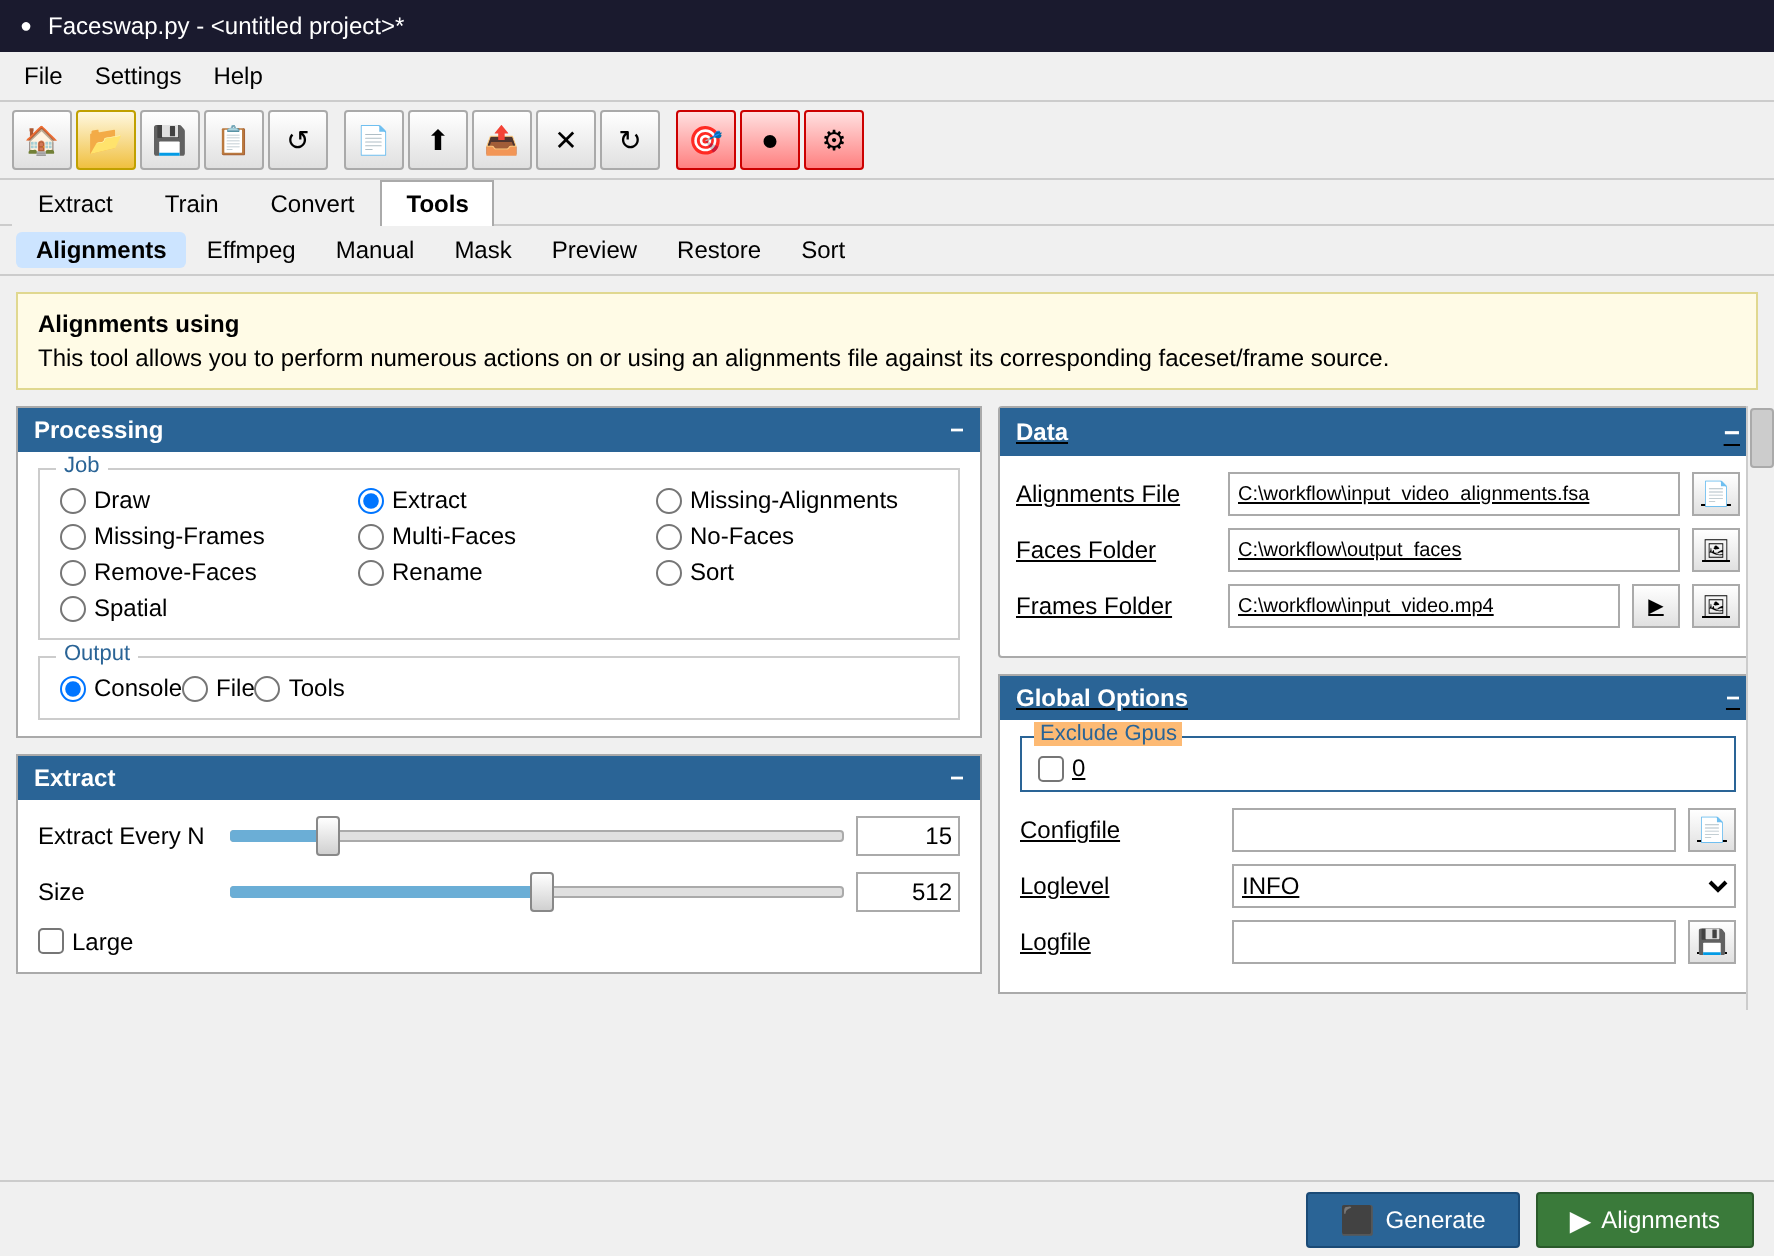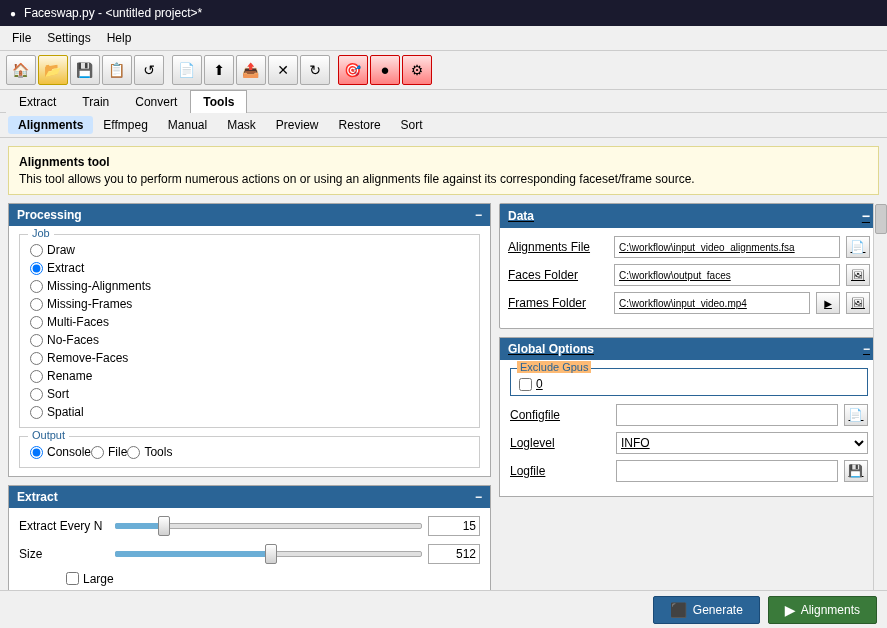--- a/index.html
+++ b/index.html
@@ -37,34 +37,34 @@
     .panel-header .minus { color: white; font-size: 14px; cursor: pointer; }
     .panel-body { padding: 8px; }
     
     
     .proc-section { background: white; border: 1px solid #aaa; }
     .section-header { background: #2a6496; color: white; padding: 4px 8px; font-size: 12px; font-weight: bold; display: flex; justify-content: space-between; }
     .section-body { padding: 8px 10px; }
     .group-box { border: 1px solid #ccc; padding: 8px 10px; margin-bottom: 8px; position: relative; }
     .group-box-label { position: absolute; top: -8px; left: 8px; background: white; padding: 0 4px; color: #2a6496; font-size: 11px; }
     
-    .radio-grid { display: grid; grid-template-columns: 1fr; gap: 4px 8px; }
+    .radio-grid { display: grid; grid-template-columns: 1fr 1fr 1fr; gap: 4px 8px; }
     .radio-item { display: flex; align-items: center; gap: 4px; font-size: 12px; }
     .radio-item input[type="radio"] { margin: 0; }
     
     .output-row { display: flex; align-items: center; }
     
     
     .extract-section { background: white; border: 1px solid #aaa; }
     
     .slider-row { display: flex; align-items: center; gap: 6px; margin-bottom: 8px; }
     .slider-label { width: 90px; font-size: 12px; }
     .slider-value { width: 52px; height: 20px; border: 1px solid #aaa; text-align: right; padding-right: 3px; font-size: 12px; line-height: 20px; background: white; }
     
-    .checkbox-row { display: flex; align-items: flex-start; gap: 4px; font-size: 12px; margin-left: 47px; }
+    .checkbox-row { display: flex; align-items: flex-start; gap: 4px; font-size: 12px; }
     
     
     .data-row { display: flex; align-items: center; gap: 6px; margin-bottom: 6px; }
     .data-label { width: 100px; font-size: 12px; flex-shrink: 0; }
     .data-input { flex: 1; height: 22px; border: 1px solid #aaa; padding: 0 4px; font-size: 11px; background: white; }
     .data-btn { width: 24px; height: 22px; border: 1px solid #aaa; background: linear-gradient(to bottom, #fff, #e0e0e0); cursor: pointer; display: flex; align-items: center; justify-content: center; font-size: 12px; flex-shrink: 0; }
     .data-btn2 { width: 24px; height: 22px; border: 1px solid #aaa; background: linear-gradient(to bottom, #fff, #e0e0e0); cursor: pointer; display: flex; align-items: center; justify-content: center; font-size: 11px; flex-shrink: 0; }
     
     
     .global-section { background: white; border: 1px solid #aaa; }
@@ -127,21 +127,21 @@
     <div class="sub-nav-item active">Alignments</div>
     <div class="sub-nav-item">Effmpeg</div>
     <div class="sub-nav-item">Manual</div>
     <div class="sub-nav-item">Mask</div>
     <div class="sub-nav-item">Preview</div>
     <div class="sub-nav-item">Restore</div>
     <div class="sub-nav-item">Sort</div>
   </div>
 
   <div class="info-box">
-    <div class="info-title">Alignments tool</div>
+    <div class="info-title">Alignments using</div>
     <div>This tool allows you to perform numerous actions on or using an alignments file against its corresponding faceset/frame source.</div>
   </div>
 
   <div style="display:flex; gap:8px; padding: 0 8px 8px 8px; position:relative;">
 
     <div style="flex:1; display:flex; flex-direction:column; gap:8px;">
 
       <div class="proc-section">
         <div class="section-header">
           <span>Processing</span>

